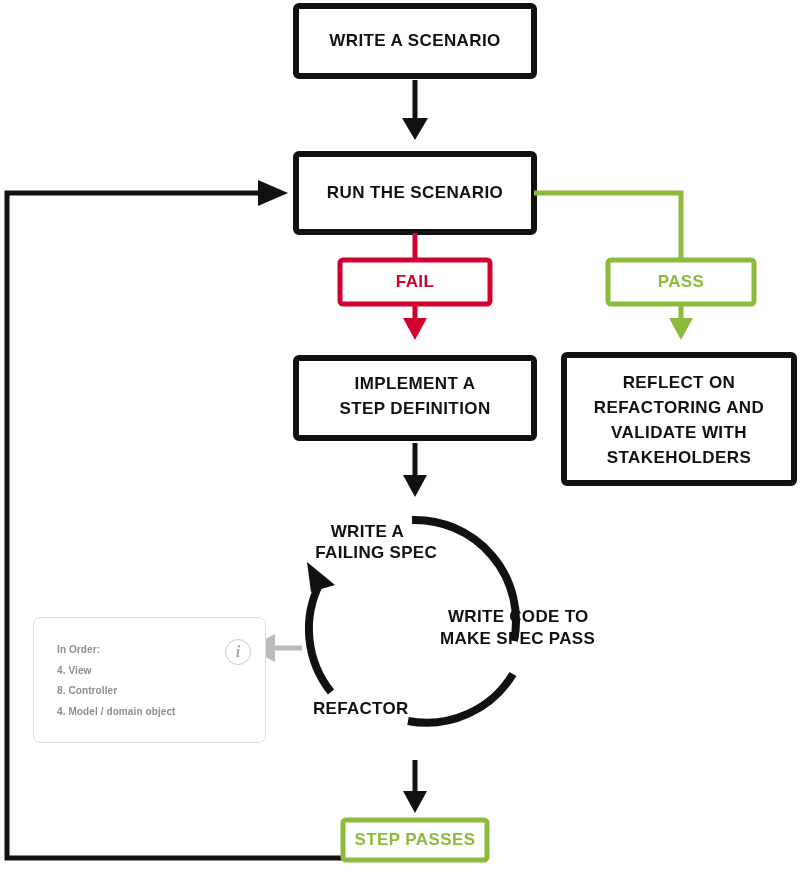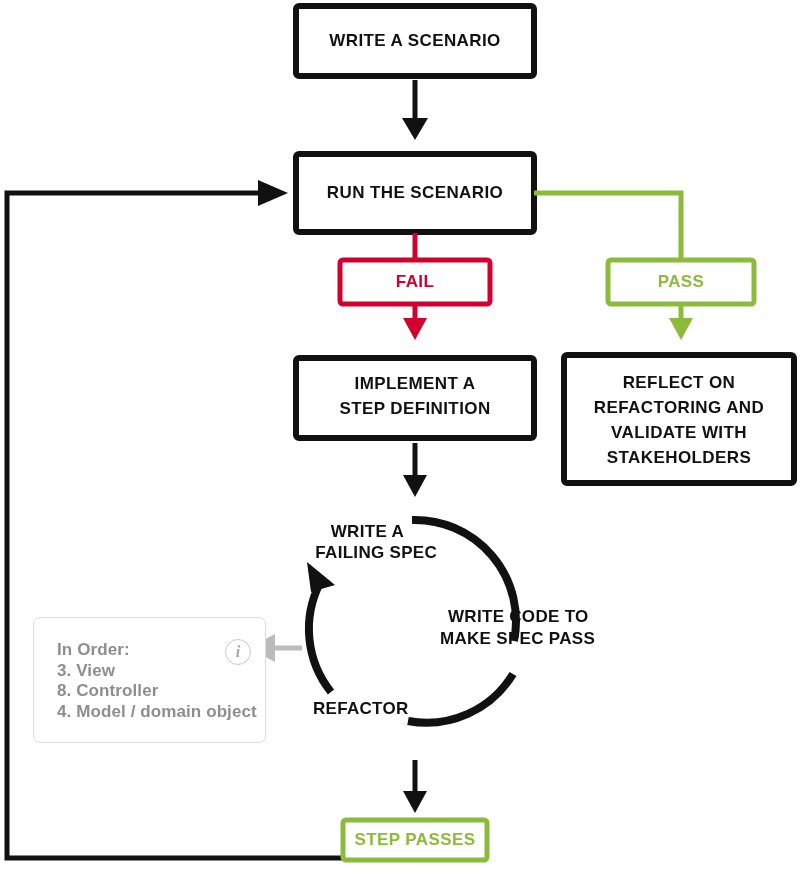--- a/index.html
+++ b/index.html
@@ -69,21 +69,21 @@
     border: 1px solid #DCDCDC;
     border-radius: 7px;
     background: #ffffff;
     box-sizing: border-box;
   }
   .info-list {
     position: absolute;
     left: 23px;
     top: 22px;
     font-family: "Liberation Sans", sans-serif;
-    font-size: 17px;
+    font-size: 10px;
     font-weight: bold;
     color: #8E8E8E;
     line-height: 20.5px;
     letter-spacing: 0.1px;
   }
   .info-list div { white-space: nowrap; }
   .info-icon {
     position: absolute;
     right: 14px;
     top: 21px;
@@ -201,19 +201,19 @@
       <rect class="box-fill box-green" x="343" y="820" width="144" height="40" rx="3" ry="3"></rect>
       <text class="lbl lbl-green" x="415" y="841">STEP PASSES</text>
     </g>
 
   </svg>
 
   <div class="info-card">
     <div class="info-icon">i</div>
     <div class="info-list">
       <div>In Order:</div>
-      <div>3. View</div>
+      <div>4. View</div>
       <div>8. Controller</div>
       <div>4. Model / domain object</div>
     </div>
   </div>
 
 </div>
 
 </body></html>

